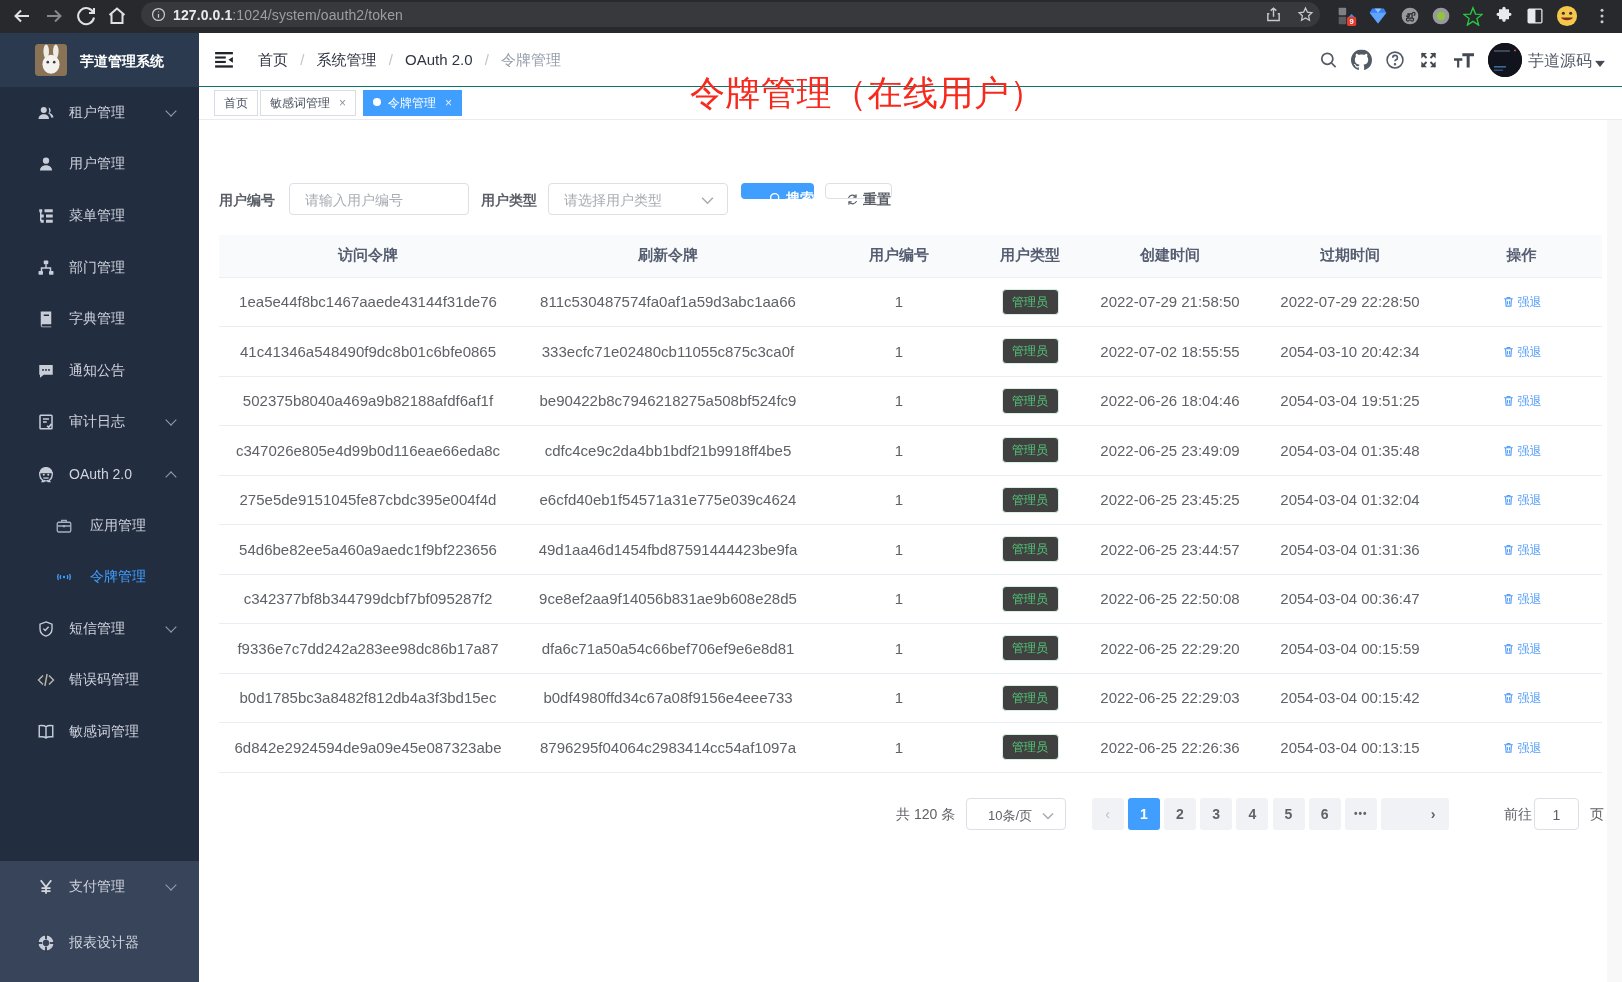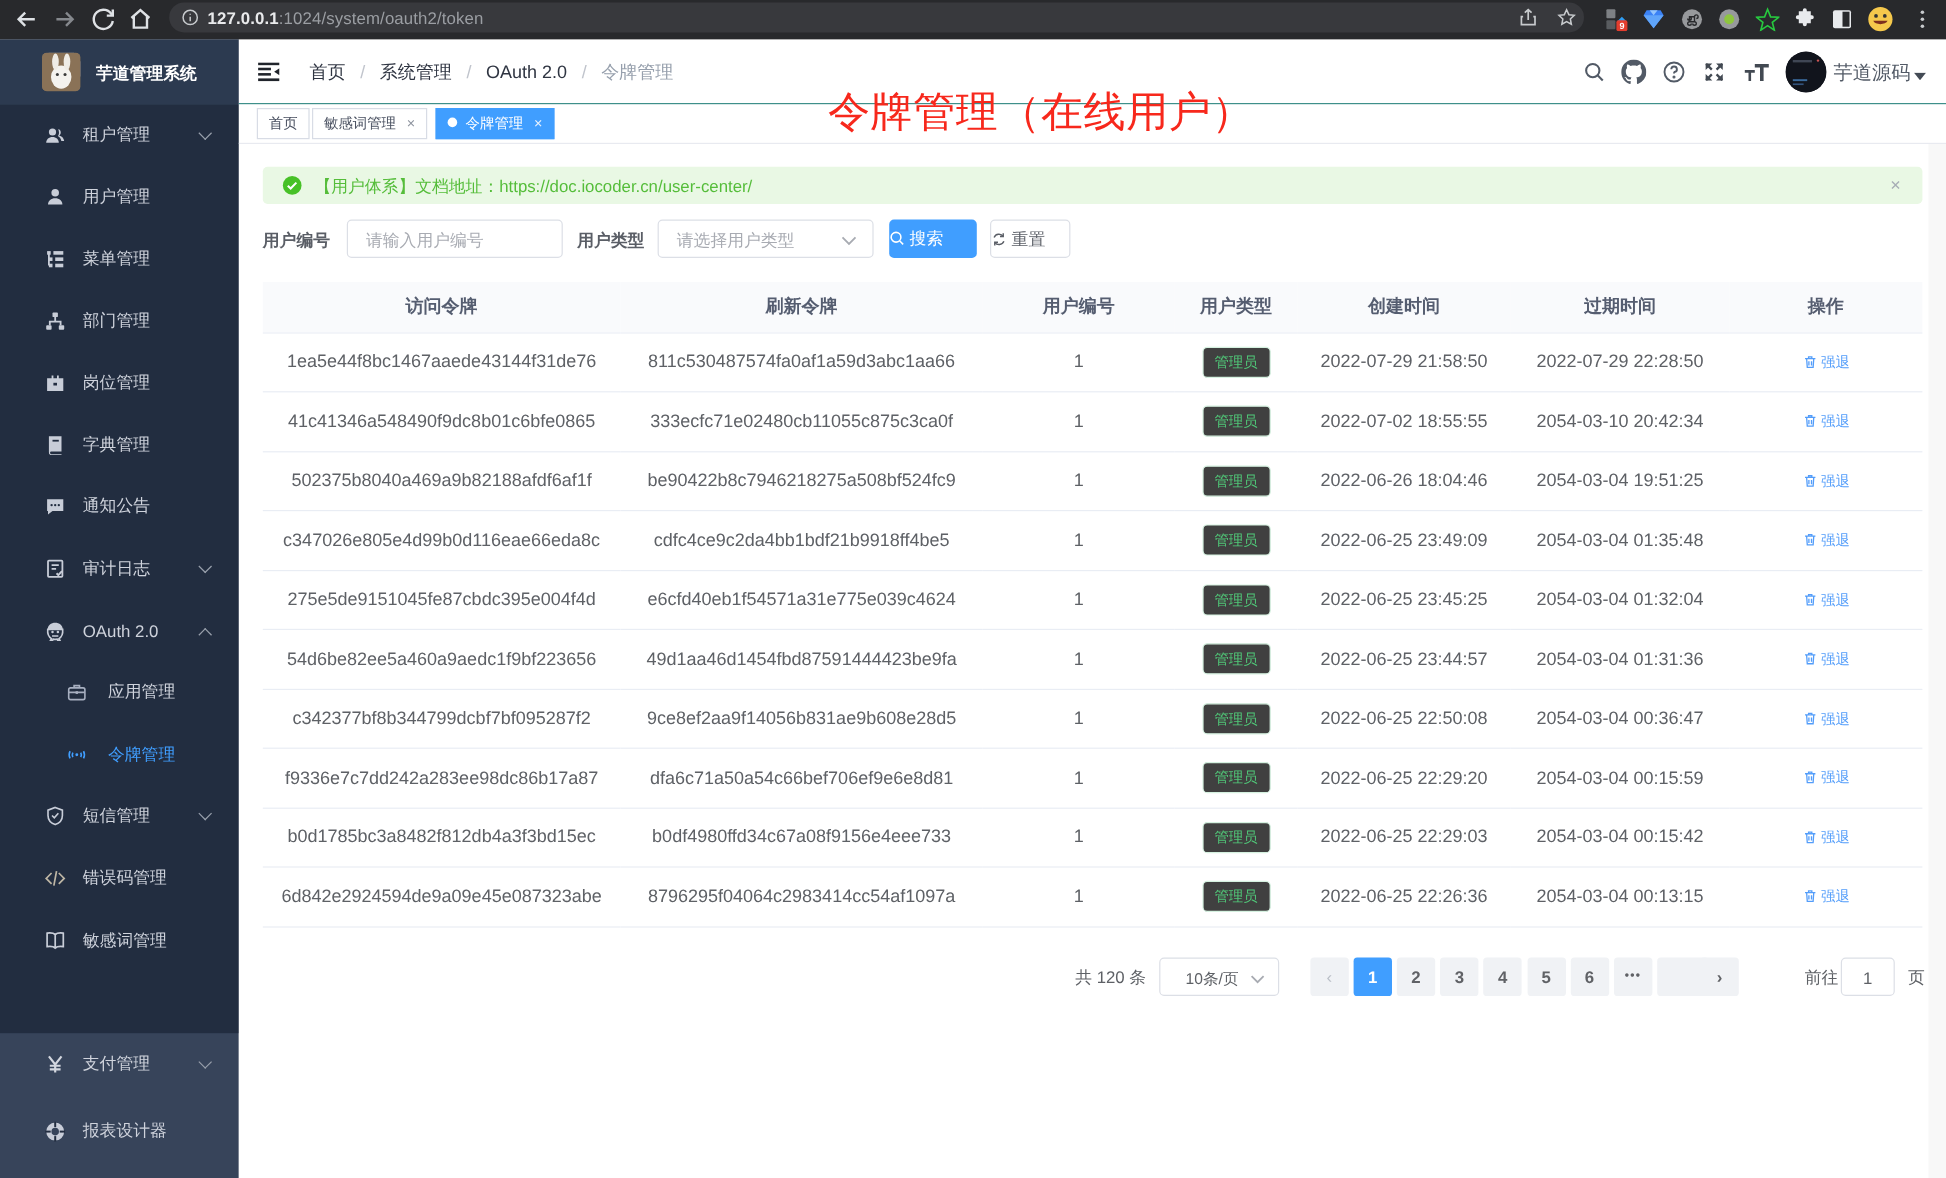--- a/index.html
+++ b/index.html
@@ -49,21 +49,21 @@
 
 #content { position:absolute; left:199px; top:87px; width:1423px; height:862px; background:#fff; }
 #rgutter { position:absolute; left:1408px; top:0; width:15px; height:862px; background:#f8f8f8; }
 #alert { position:absolute; left:20px; top:19px; width:1383px; height:31px; background:#e9f8e4; border-radius:4px; }
 #alert .txt { position:absolute; left:43px; top:8px; font-size:14px; color:#55bd3a; }
 #alert .x { position:absolute; right:18px; top:7px; color:#a7adb5; font-size:15px; }
 #qform { position:absolute; left:20px; top:63px; width:1383px; height:33px; font-size:14px; }
 #qform .lbl { position:absolute; top:9px; font-weight:700; color:#5a5e66; }
 .ipt { position:absolute; top:0; height:32px; background:#fff; border:1px solid #dcdfe6; border-radius:4px; }
 .ipt .ph { position:absolute; left:15px; top:8px; color:#a8abb2; font-size:14px; }
-.btn { position:absolute; top:0; height:32px; border-radius:4px; font-size:14px; line-height:31px; text-align:left; }
+.btn { position:absolute; top:0; height:16px; border-radius:4px; font-size:14px; line-height:31px; text-align:right;font-weight:bold; }
 #tbl { position:absolute; left:20px; top:115px; width:1383px; }
 #tbl table { border-collapse:collapse; width:1383px; table-layout:fixed; font-size:15px; color:#5e6166; }
 #tbl th { background:#f9fafc; color:#555d70; font-weight:700; height:42px; border-bottom:1px solid #ebeef5; }
 #tbl td { text-align:center; height:49.5px; border-bottom:1px solid #e9edf4; font-weight:400; }
 .tag { display:inline-block; width:57px; height:26px; line-height:25px; background:#404040; border:1px solid #d5f1e0;
   border-radius:4px; color:#50c878; font-size:12px; }
 .kick { color:#539dfa; font-size:12px; white-space:nowrap; }
 #pager { position:absolute; left:20px; top:678px; width:1383px; height:32px; font-size:14px; color:#5e6166; }
 #pager .b { position:absolute; top:0; width:32px; height:32px; border-radius:3px; background:#f0f2f5; text-align:center;
   line-height:32px; font-weight:700; color:#606266; font-size:14px; }
@@ -185,29 +185,20 @@
               <rect x="2" y="16" width="6" height="5" rx="1"></rect>
               <rect x="16" y="16" width="6" height="5" rx="1"></rect>
               <path d="M11 7h2v4h6v5h-2v-3H7v3H5v-5h6z"></path>
             </g>
           </svg>
           <span class="tx">部门管理</span>
         </div>
 <div class="mi">
           <svg class="ic" width="18" height="18" viewBox="0 0 24 24">
             <g fill="#c8cdd8">
-              <path d="M8 4h8v3h5v14H3V7h5zm2 0v3h4V4z" fill-rule="evenodd"></path>
-              <rect x="10" y="12" width="4" height="3" fill="#222d40"></rect>
-            </g>
-          </svg>
-          <span class="tx">岗位管理</span>
-        </div>
-<div class="mi">
-          <svg class="ic" width="18" height="18" viewBox="0 0 24 24">
-            <g fill="#c8cdd8">
               <path d="M5 2h14v17H7a2 2 0 000 3h12v1H6.5A3.5 3.5 0 015 19.5z"></path>
               <rect x="9" y="6" width="7" height="2" fill="#222d40"></rect>
             </g>
           </svg>
           <span class="tx">字典管理</span>
         </div>
 <div class="mi">
           <svg class="ic" width="18" height="18" viewBox="0 0 24 24">
             <g fill="#c8cdd8">
               <path d="M3 4h18v13H9l-5 4v-4H3z"></path>
@@ -370,28 +361,20 @@
       </svg>
   </div>
   <div id="tabs">
     <div class="tab" style="left:15px;">首页</div>
     <div class="tab" style="left:61px;">敏感词管理<span class="x">×</span></div>
     <div class="tab on" style="left:164px;"><span class="dot"></span>令牌管理<span class="x">×</span></div>
   </div>
   <div id="annot">令牌管理（在线用户）</div>
   <div id="content">
     <div id="rgutter"></div>
-    <div id="alert">
-      <svg style="position:absolute;left:16px;top:7px;" width="17" height="17" viewBox="0 0 24 24">
-          <circle cx="12" cy="12" r="11" fill="#47c127"></circle>
-          <path d="M6.8 12.3l3.4 3.4 6.7-7" fill="none" stroke="#fff" stroke-width="2.4"></path>
-        </svg>
-      <div class="txt">【用户体系】文档地址：https://doc.iocoder.cn/user-center/</div>
-      <div class="x">×</div>
-    </div>
     <div id="qform">
       <span class="lbl" style="left:0;">用户编号</span>
       <div class="ipt" style="left:70px;width:180px;">
           <span class="ph">请输入用户编号</span>
         </div>
       <span class="lbl" style="left:262px;">用户类型</span>
       <div class="ipt" style="left:329px;width:180px;">
           <span class="ph">请选择用户类型</span>
         <svg style="position:absolute;right:13px;top:12px;" width="13" height="9" viewBox="0 0 12 8" fill="none" stroke="#a8abb2" stroke-width="1.4">
             <path d="M1 1.5l5 5 5-5"></path>

